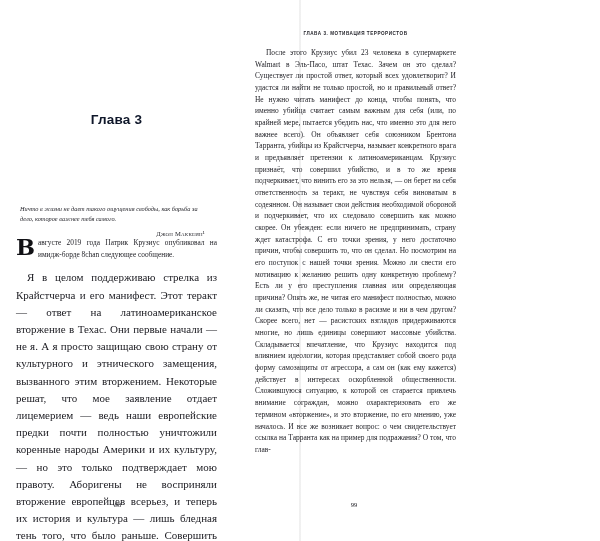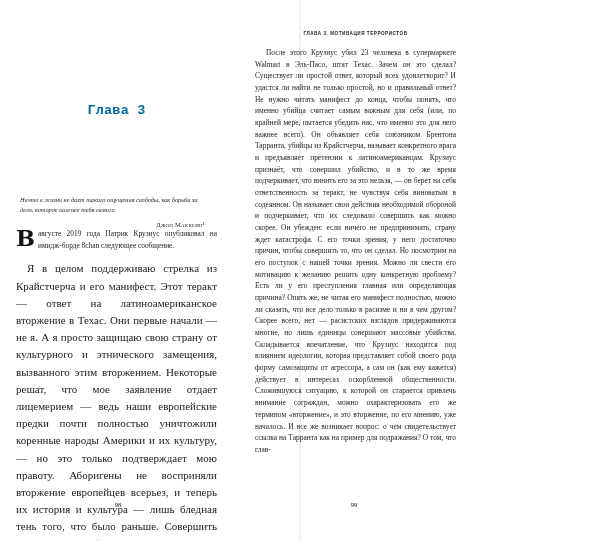--- a/index.html
+++ b/index.html
@@ -56,26 +56,26 @@
     text-transform: uppercase;
     white-space: nowrap;
   }
 
   
   .chapter-block {
     padding-top: 96px;
     text-align: center;
   }
   .chapter-number {
-    font-family: Liberation Mono, monospace;
+    font-family: Liberation Sans, sans-serif;
     font-weight: 700;
     font-size: 13.5px;
     letter-spacing: .2px;
-    color: #0369a1;
-    margin: 7px;
+    color: #0f172a;
+    margin: 16px;
   }
   .chapter-title {
     font-family: "DejaVu Sans", sans-serif;
     font-weight: 700;
     font-size: 13.2px;
     letter-spacing: 1.45px;
     color: #111115;
     margin: 19px 0 0 0;
     text-transform: uppercase;
     white-space: nowrap;

